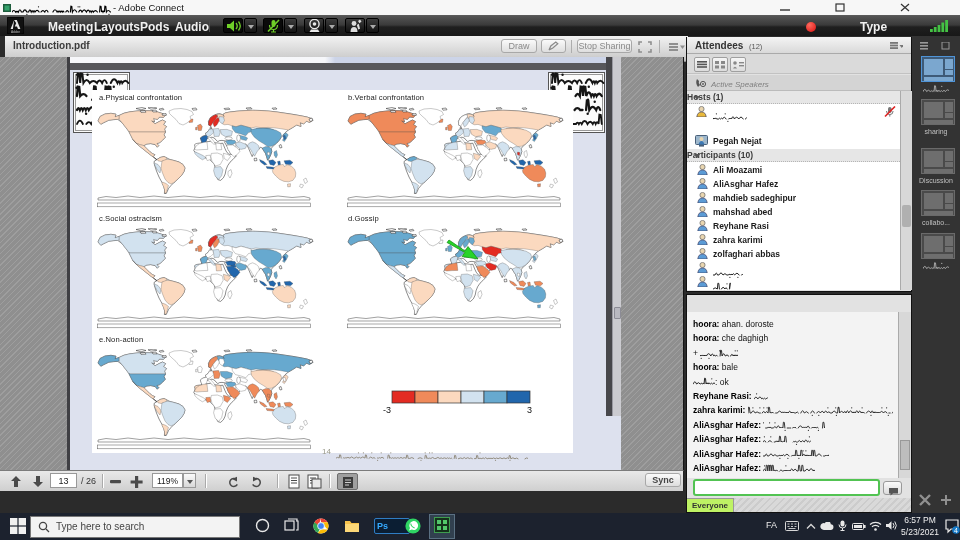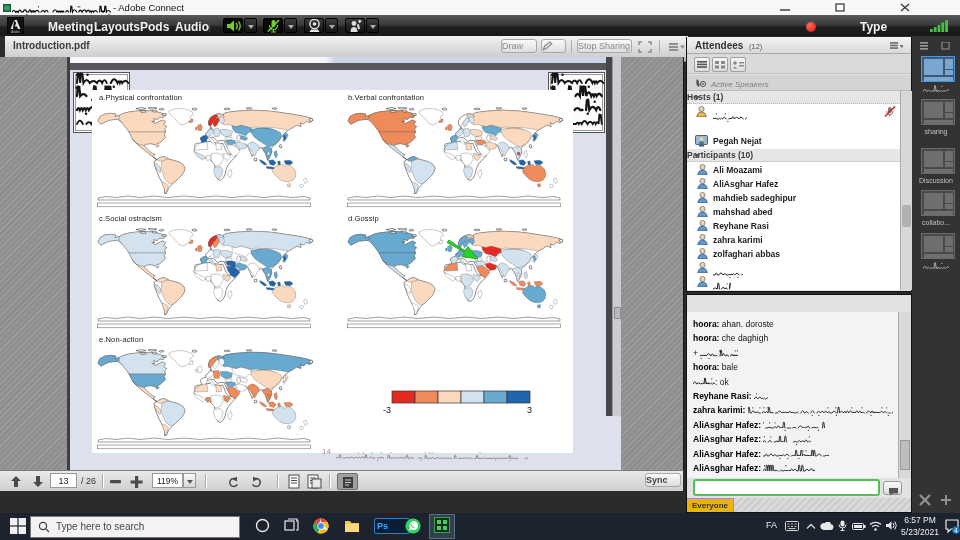--- a/index.html
+++ b/index.html
@@ -9,21 +9,21 @@
 
 #menubar{left:0;top:16px;width:960px;height:20px;background:linear-gradient(#555 0%,#3a3a3a 45%,#1f1f1f 55%,#181818 100%)}
 .mi{color:#f0f0f0;font-size:12px;font-weight:700;position:absolute;top:4px}
 .mbtn{position:absolute;top:2px;height:15px;background:linear-gradient(#3c3c3c,#101010);border:1px solid #000;border-radius:2px}
 .mbtn.lit{background:#0a0a0a}
 .arr{position:absolute;top:2px;height:15px;background:linear-gradient(#3c3c3c,#141414);border:1px solid #000;border-radius:2px}
 .arr:after{content:"";position:absolute;left:3px;top:6px;border:3px solid transparent;border-top:4px solid #aaa}
 
 #podbar{left:5px;top:36px;width:684px;height:26px;background:linear-gradient(#f2f2f2,#d0d0d0 80%,#bebebe);border-bottom:1px solid #8f8f8f;border-right:1px solid #222}
 .podtitle{position:absolute;left:8px;top:4px;font-size:10px;font-weight:700;color:#3c3c3c}
-.gbtn{position:absolute;height:14px;border:1px solid #a8a8a8;border-radius:3px;background:linear-gradient(#fafafa,#dedede);color:#8a8a8a;font-size:9px;text-align:left;line-height:13px}
+.gbtn{position:absolute;height:14px;border:1px solid #a8a8a8;border-radius:3px;background:linear-gradient(#fafafa,#dedede);color:#8a8a8a;font-size:9px;text-align:center;line-height:13px}
 #docarea{left:0;top:57px;width:684px;height:413px;background:repeating-linear-gradient(135deg,#8f8f8f 0px,#8f8f8f 3px,#9e9e9e 3px,#9e9e9e 4px);border-right:1px solid #151515;overflow:hidden}
 #pg12{position:absolute;left:70px;top:0;width:536px;height:6px;background:linear-gradient(90deg,#f6f7fa 0,#f6f7fa 255px,#ccd4e8 265px,#ccd4e8 100%)}
 #pggap{position:absolute;left:70px;top:6px;width:536px;height:7px;background:#57575b}
 #page{position:absolute;left:70px;top:13px;width:536px;height:400px;background:#dde1ee}
 #pageshadow{position:absolute;left:67px;top:0;width:3px;height:413px;background:#3f3f43}
 #figure{position:absolute;left:92px;top:33px;width:481px;height:363px;background:#fff}
 .mt{position:absolute;font-size:7.6px;color:#222;letter-spacing:0.1px}
 .wm{position:absolute}
 #vscroll{position:absolute;left:612px;top:0;width:9px;height:359px;background:#cbcbd0;border-left:1px solid #9a9aa2}
 #vthumb{position:absolute;left:1px;top:250px;width:7px;height:12px;background:#b8b8c0;border:1px solid #8b8b95;border-radius:1px}
@@ -644,21 +644,21 @@
             <circle cx="1.6" cy="1.8" r="0.62" fill="#222"></circle>
             <circle cx="6.6" cy="1.8" r="0.62" fill="#222"></circle>
             <circle cx="22.9" cy="1.8" r="0.62" fill="#222"></circle>
           </g>
         </svg></div>
       <div class="abs" style="left:6px;top:184px;width:187px;height:17px;background:#fff;border:2px solid #52c352;border-radius:3px"></div>
       <div class="abs" style="left:196px;top:186px;width:19px;height:14px;border:1px solid #999;border-radius:3px;background:linear-gradient(#fafafa,#dcdcdc)"><svg style="margin:2px 0 0 4px" width="11" height="9">
           <path d="M1,1 h9 v5.5 h-5 l-2.5,2 v-2 h-1.5 z" fill="#555"></path>
         </svg></div>
       <div class="abs" style="left:0;top:203px;width:224px;height:14px;background:repeating-linear-gradient(135deg,#d9d9d9 0 3px,#cccccc 3px 5px)"></div>
-      <div class="abs" style="left:0;top:203px;width:47px;height:14px;background:#eab308;border-right:1px solid #999;border-top:1px solid #999;font-size:8px;color:#333;text-align:center;line-height:13px;font-weight:700">Everyone</div>
+      <div class="abs" style="left:0;top:203px;width:47px;height:14px;background:#bef264;border-right:1px solid #999;border-top:1px solid #999;font-size:8px;color:#333;text-align:center;line-height:13px;font-weight:700">Everyone</div>
     </div>
     <div class="abs" id="lstrip">
       <svg class="abs" style="left:8px;top:6px" width="30" height="9">
         <g fill="#999">
           <rect width="8" height="1.6"></rect>
           <rect y="3" width="8" height="1.6"></rect>
           <rect y="6" width="8" height="1.6"></rect>
           <rect x="22" width="7" height="7" fill="none" stroke="#999"></rect>
         </g>
       </svg>

